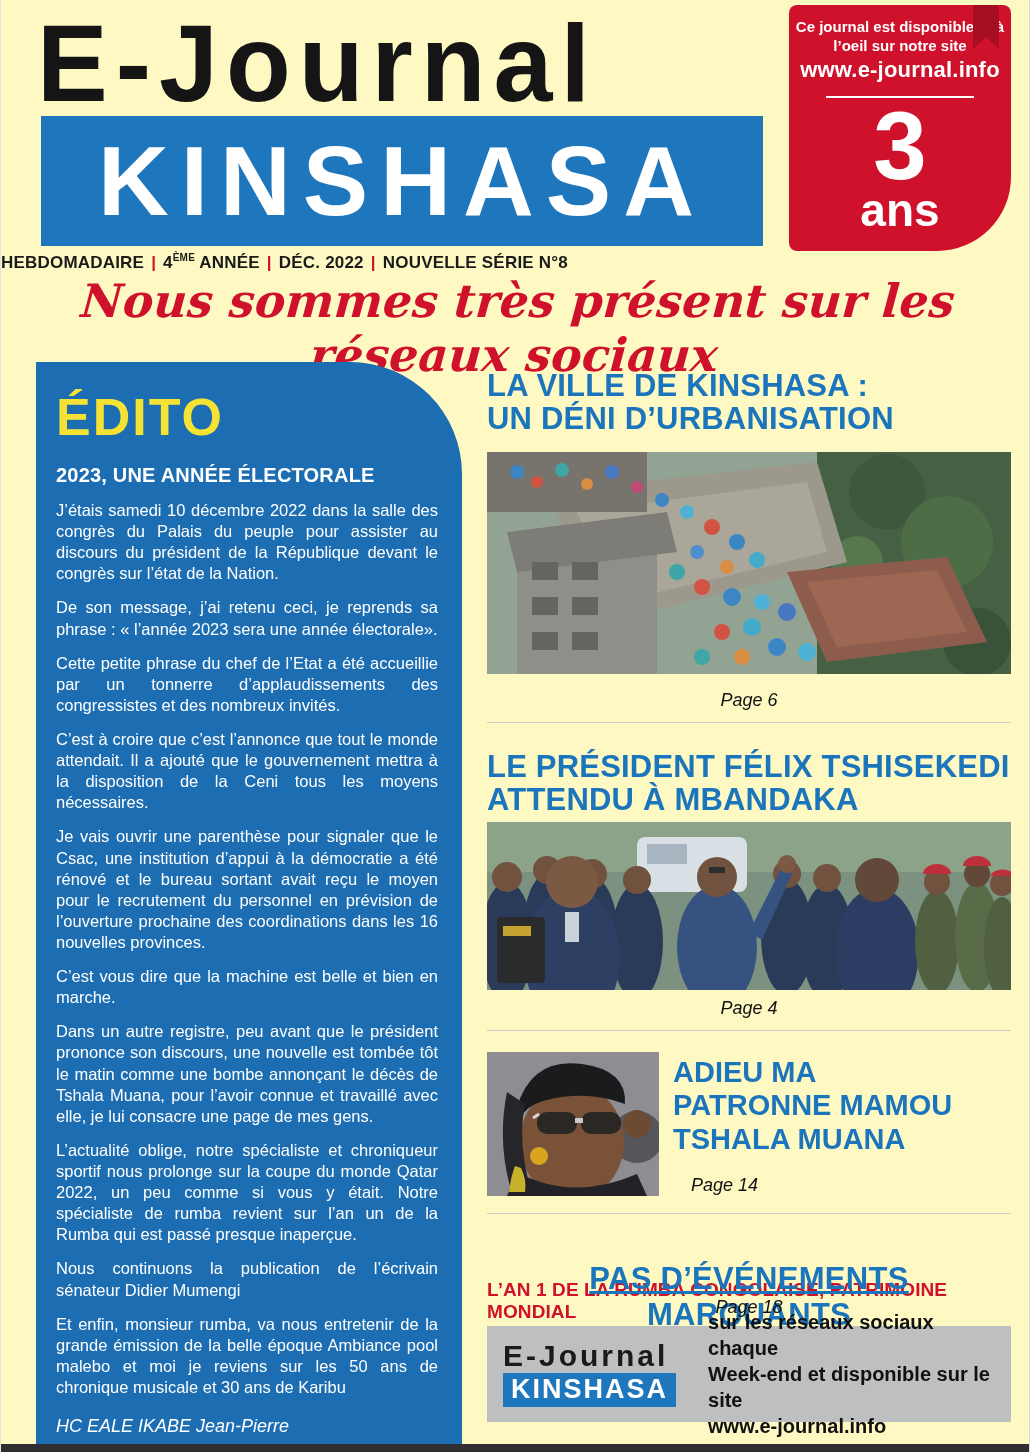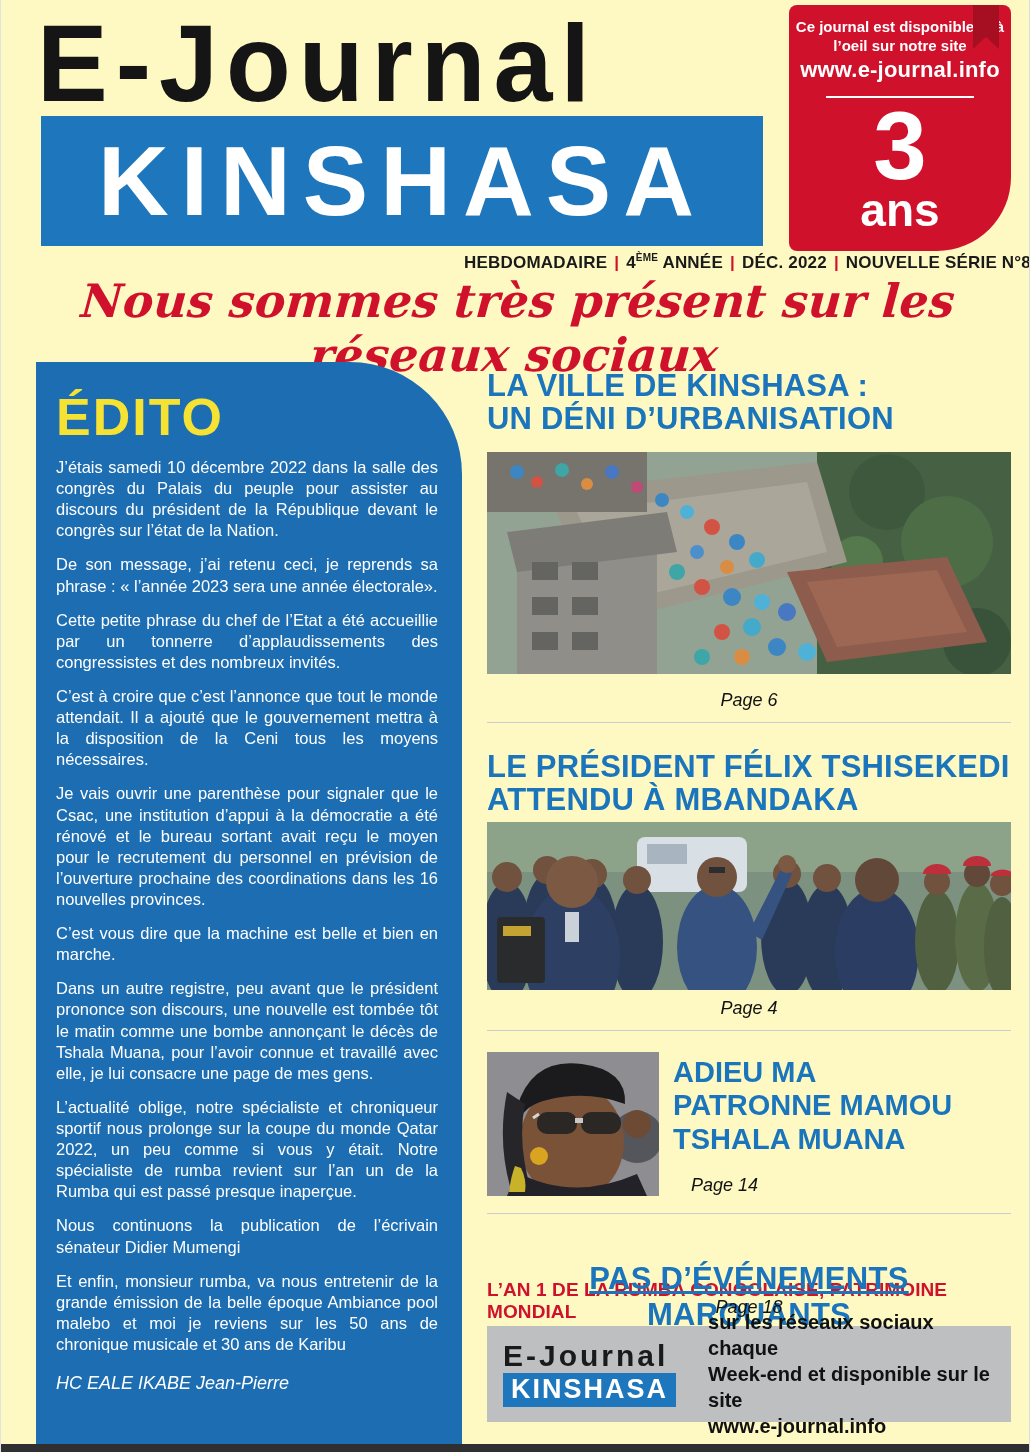--- a/index.html
+++ b/index.html
@@ -33,22 +33,22 @@
   .badge .b-url{font-size:22px;font-weight:900;margin-top:2px;letter-spacing:.2px;}
   .badge .b-rule{width:148px;height:2px;background:#ffffff;margin:13px auto 2px auto;}
   .badge .b-big{font-size:96px;font-weight:900;line-height:92px;}
   .badge .b-small{font-size:46px;font-weight:900;line-height:44px;margin-top:-4px;}
   .ribbon{
     position:absolute;right:12px;top:0;width:26px;height:44px;background:#a60e21;
     clip-path:polygon(0 0,100% 0,100% 100%,50% 72%,0 100%);
   }
   
   .meta-line{
-    position:absolute;left:0;top:252px;width:1030px;text-align:right;
-    font-size:17px;font-weight:700;color:#1a1a1a;letter-spacing:.2px;padding-left:24px;
+    position:absolute;left:0;top:252px;width:1030px;text-align:left;
+    font-size:17px;font-weight:700;color:#1a1a1a;letter-spacing:.2px;
   }
   .meta-line .sep{color:#d0112b;font-weight:900;padding:0 7px;}
   .meta-line sup{font-size:10px;}
   .tagline{
     position:absolute;left:0;top:274px;width:1030px;text-align:center;
     font-family:"DejaVu Serif",serif;font-style:italic;font-weight:700;
     font-size:46px;color:#d0112b;transform:skewX(-4deg);
   }
   
   .edito{
@@ -117,20 +117,21 @@
   </div>
 
   <div class="meta-line">
     <span>HEBDOMADAIRE</span><span class="sep">|</span><span>4</span><sup>ÈME</sup><span> ANNÉE</span><span class="sep">|</span><span>DÉC. 2022</span><span class="sep">|</span><span>NOUVELLE SÉRIE N°8</span>
   </div>
 
   <div class="tagline">Nous sommes très présent sur les réseaux sociaux</div>
 
   <div class="edito">
     <div class="edito-label">ÉDITO</div>
+    <div class="edito-headline">2023, UNE ANNÉE ÉLECTORALE</div>
     <p>J’étais samedi 10 décembre 2022 dans la salle des congrès du Palais du peuple pour assister au discours du président de la République devant le congrès sur l’état de la Nation.</p>
     <p>De son message, j’ai retenu ceci, je reprends sa phrase : « l’année 2023 sera une année électorale».</p>
     <p>Cette petite phrase du chef de l’Etat a été accueillie par un tonnerre d’applaudissements des congressistes et des nombreux invités.</p>
     <p>C’est à croire que c’est l’annonce que tout le monde attendait. Il a ajouté que le gouvernement mettra à la disposition de la Ceni tous les moyens nécessaires.</p>
     <p>Je vais ouvrir une parenthèse pour signaler que le Csac, une institution d’appui à la démocratie a été rénové et le bureau sortant avait reçu le moyen pour le recrutement du personnel en prévision de l’ouverture prochaine des coordinations dans les 16 nouvelles provinces.</p>
     <p>C’est vous dire que la machine est belle et bien en marche.</p>
     <p>Dans un autre registre, peu avant que le président prononce son discours, une nouvelle est tombée tôt le matin comme une bombe annonçant le décès de Tshala Muana, pour l’avoir connue et travaillé avec elle, je lui consacre une page de mes gens.</p>
     <p>L’actualité oblige, notre spécialiste et chroniqueur sportif nous prolonge sur la coupe du monde Qatar 2022, un peu comme si vous y était. Notre spécialiste de rumba revient sur l’an un de la Rumba qui est passé presque inaperçue.</p>
     <p>Nous continuons la publication de l’écrivain sénateur Didier Mumengi</p>
     <p>Et enfin, monsieur rumba, va nous entretenir de la grande émission de la belle époque Ambiance pool malebo et moi je reviens sur les 50 ans de chronique musicale et 30 ans de Karibu</p>

